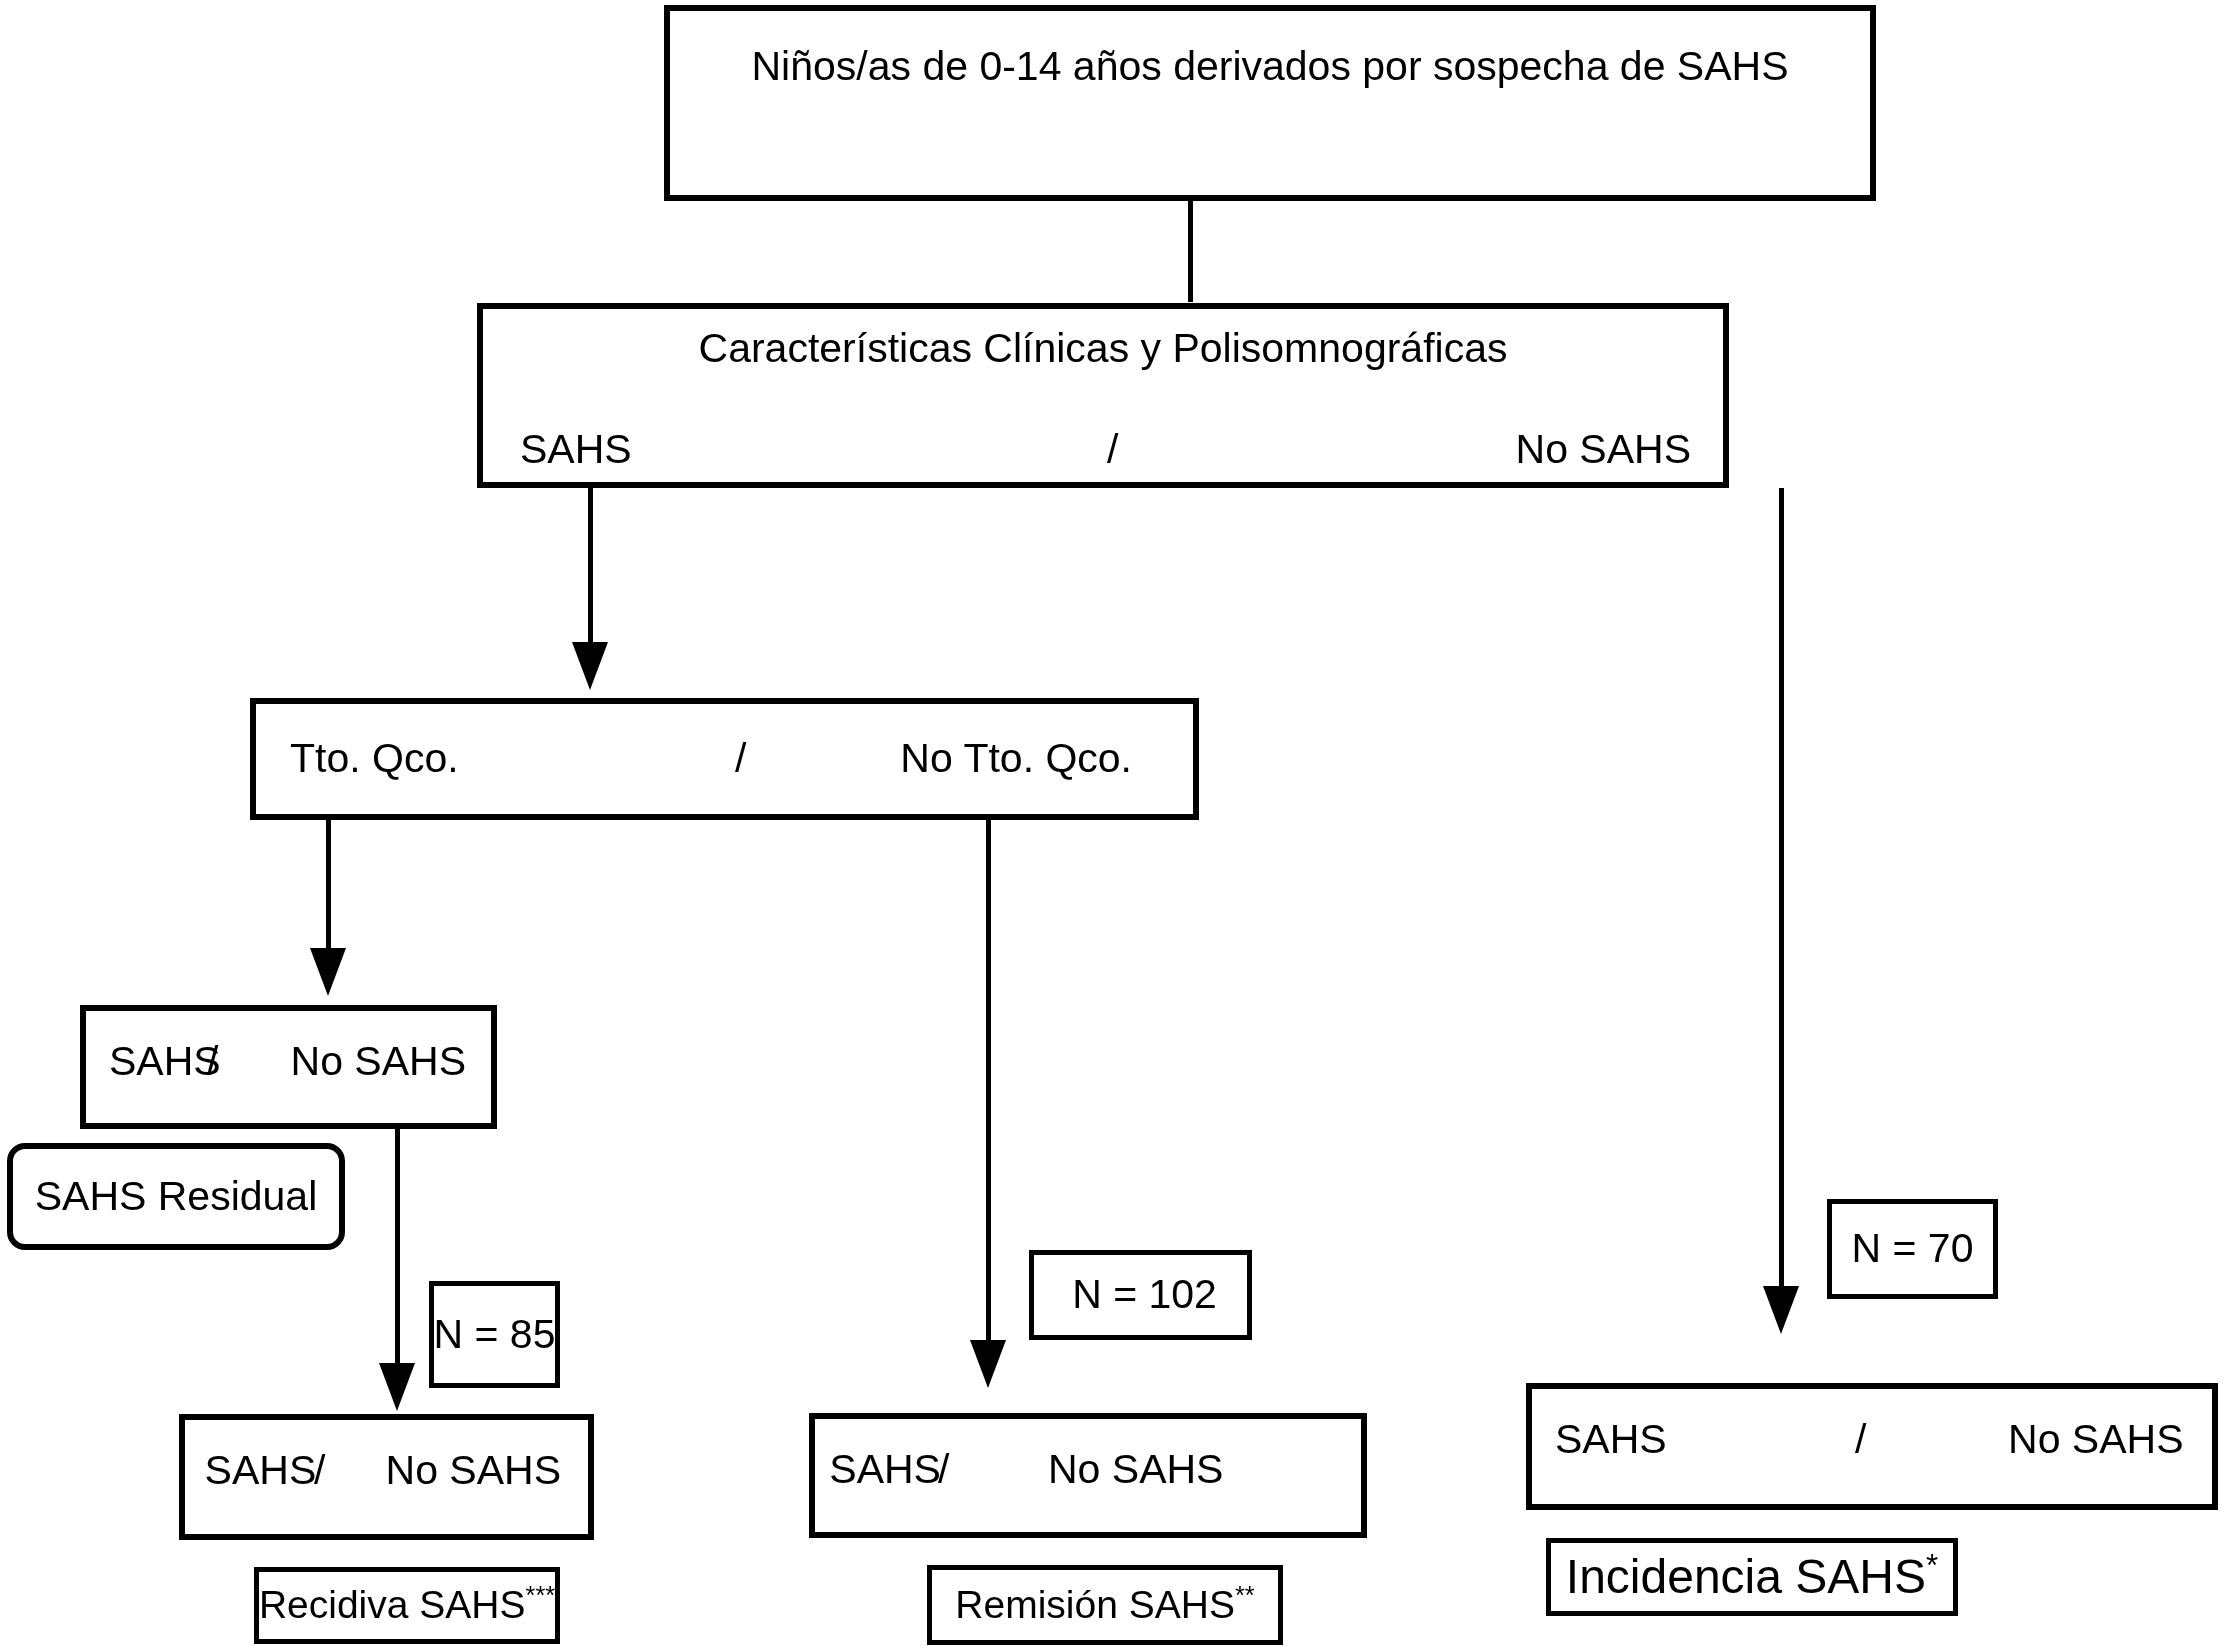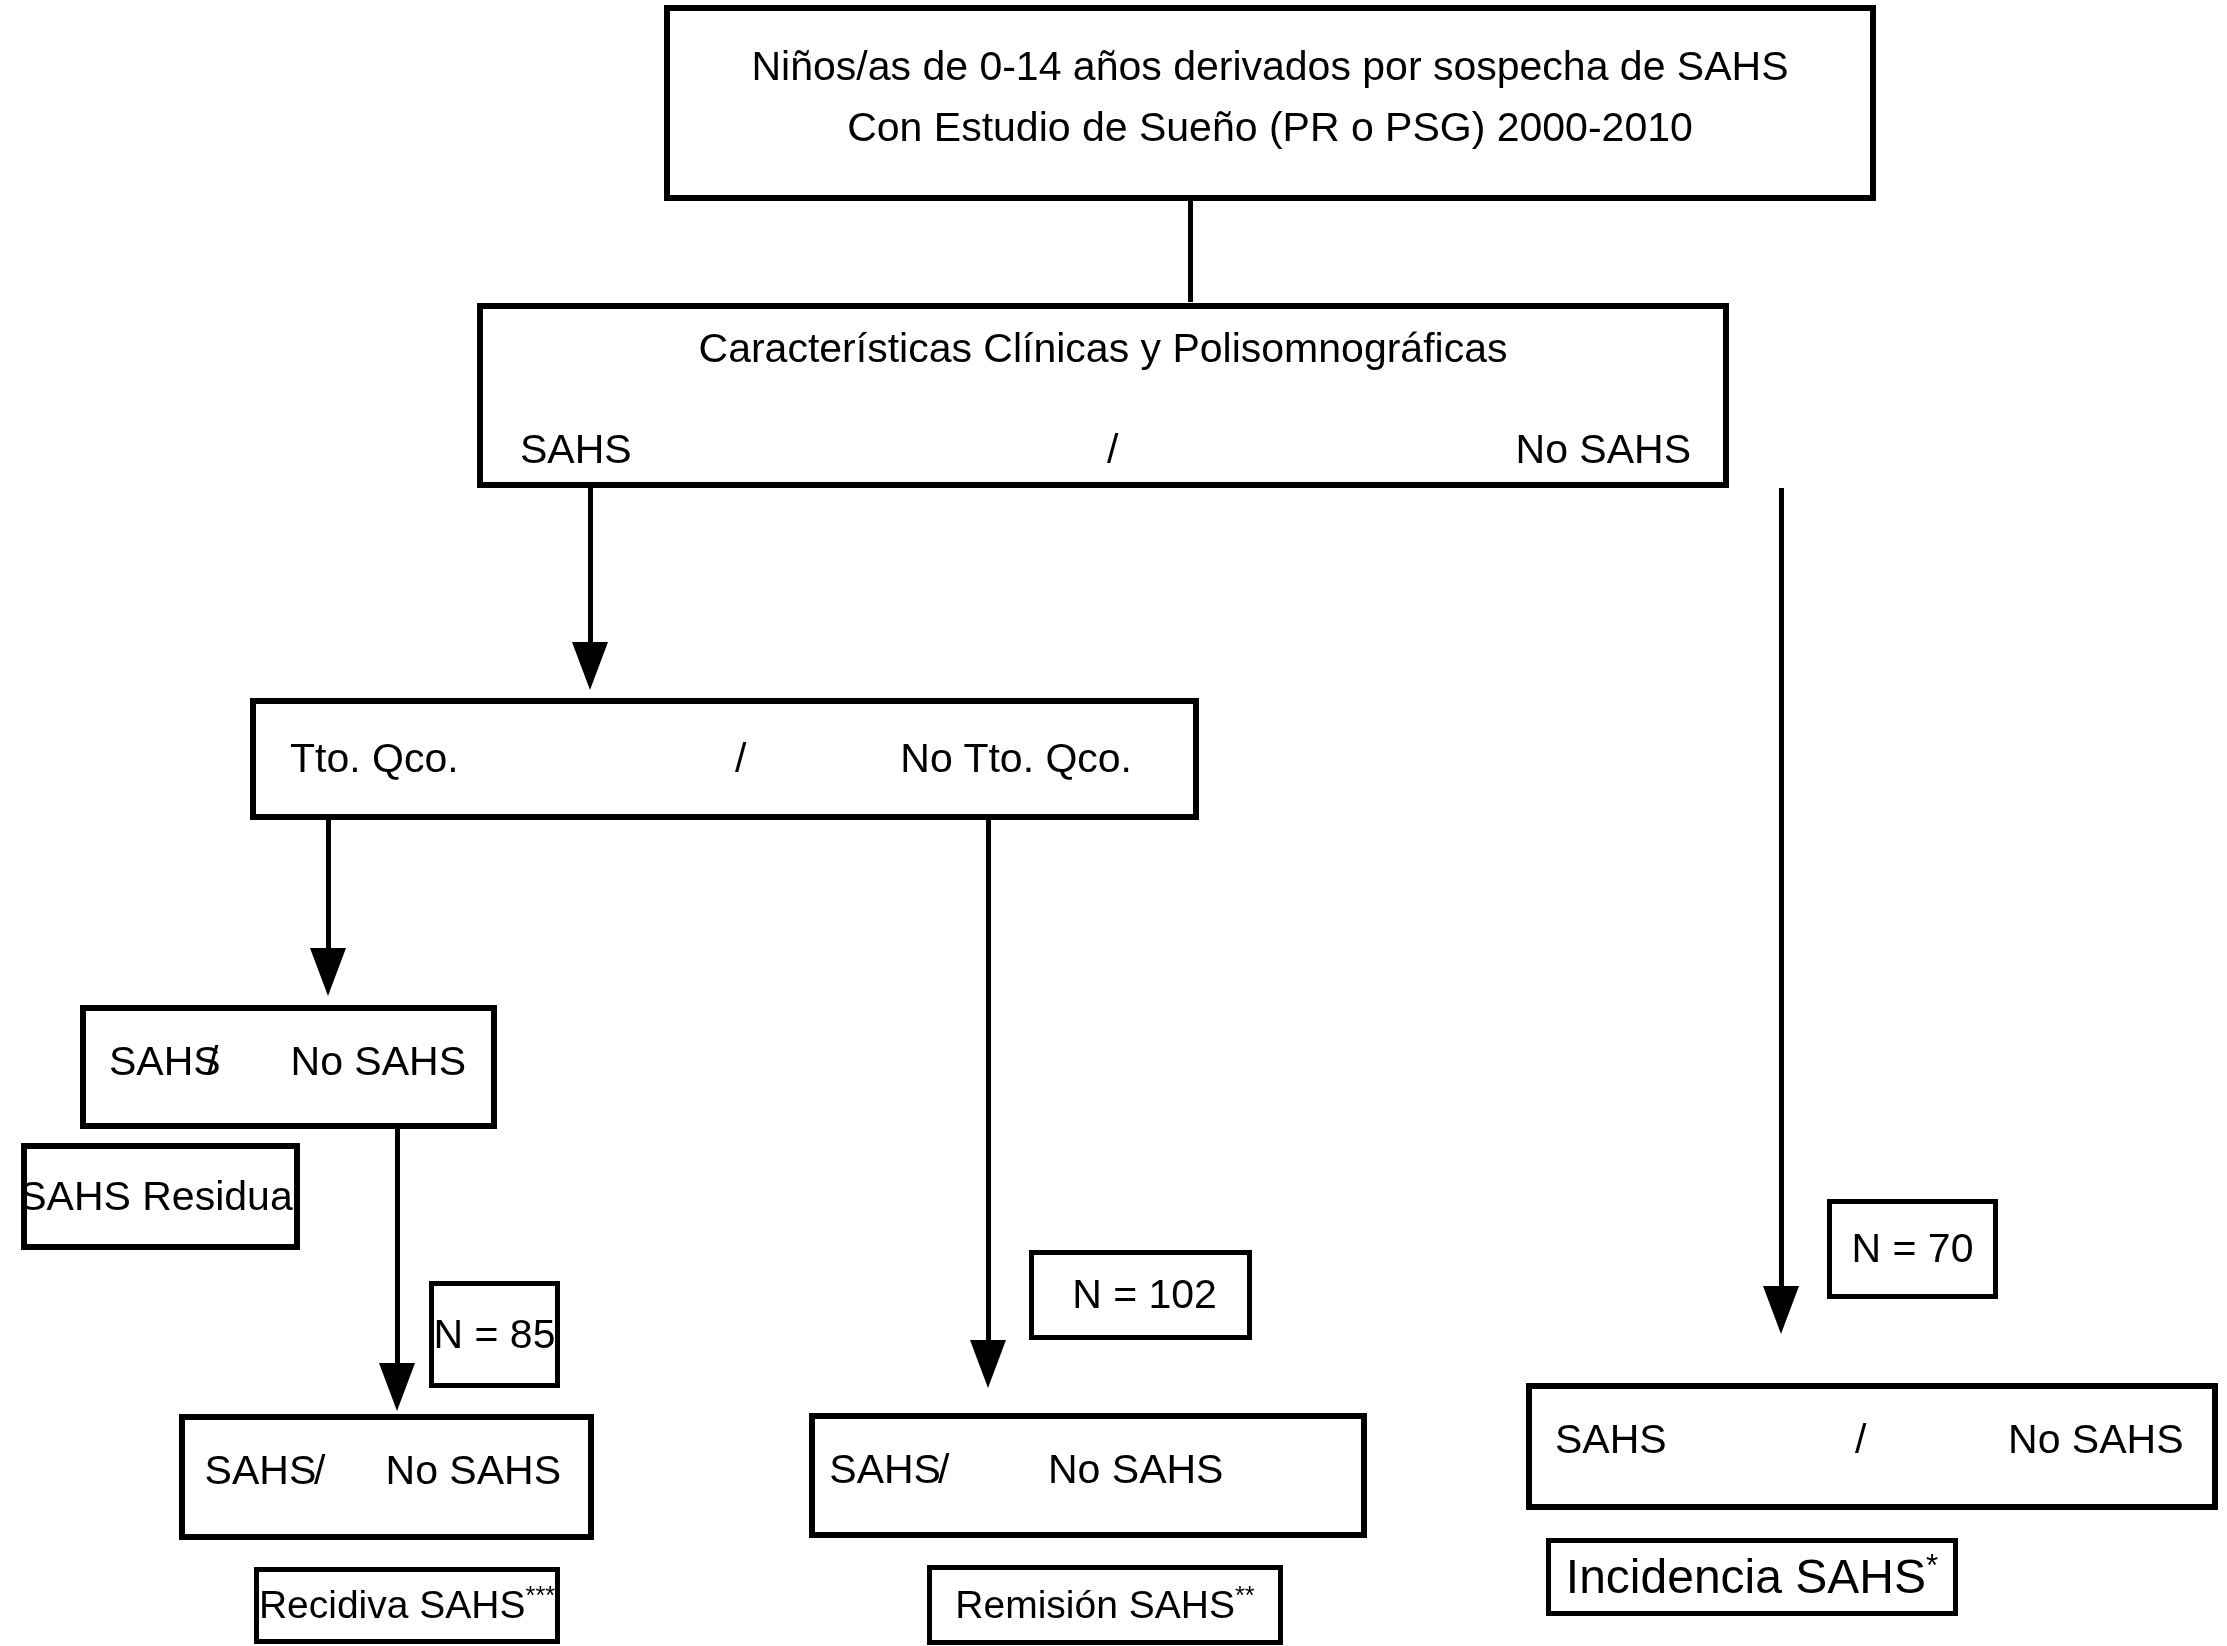--- a/index.html
+++ b/index.html
@@ -50,21 +50,20 @@
   }
   sup{font-size:65%;line-height:0;}
 </style>
 </head>
 <body>
 
 <div id="canvas">
 
   <div class="node" style="left:664px;top:4.5px;width:1212px;height:196px;">
     <div class="lbl" style="left:0;right:0;top:30px;text-align:center;">Niños/as de 0-14 años derivados por sospecha de SAHS</div>
-    <div class="lbl" style="left:0;right:0;top:91px;text-align:center;">Con Estudio de Sueño (PR o PSG)  2000-2010</div>
   </div>
 
   <div class="vline" style="left:1188px;top:200px;height:102px;"></div>
 
   <div class="node" style="left:477px;top:303px;width:1252px;height:185px;">
     <div class="ctitle">Características Clínicas y Polisomnográficas</div>
     <span class="lbl" style="left:37px;bottom:7.1px;">SAHS</span>
     <span class="lbl" style="left:624px;bottom:7.1px;">/</span>
     <span class="lbl" style="right:32px;bottom:7.1px;">No SAHS</span>
   </div>
@@ -86,21 +85,21 @@
 
   <div class="vline" style="left:986px;top:820px;height:522px;"></div>
   <div class="arrowhead" style="left:970px;top:1340px;"></div>
 
   <div class="node" style="left:80px;top:1005px;width:417px;height:124px;">
     <span class="lbl" style="left:23px;top:25px;">SAHS</span>
     <span class="lbl" style="left:121px;top:25px;">/</span>
     <span class="lbl" style="right:25px;top:25px;">No SAHS</span>
   </div>
 
-  <div class="node centerbox" style="left:21px;top:1143px;width:279px;height:107px;">
+  <div class="node centerbox" style="left:7px;top:1143px;width:338px;height:107px;border-radius:18px;">
     <span>SAHS Residual</span>
   </div>
 
   <div class="vline" style="left:395px;top:1129px;height:236px;"></div>
   <div class="arrowhead" style="left:379px;top:1363px;"></div>
 
   <div class="node centerbox" style="left:429px;top:1281px;width:131px;height:107px;border-width:5.3px;">
     <span>N = 85</span>
   </div>
 

